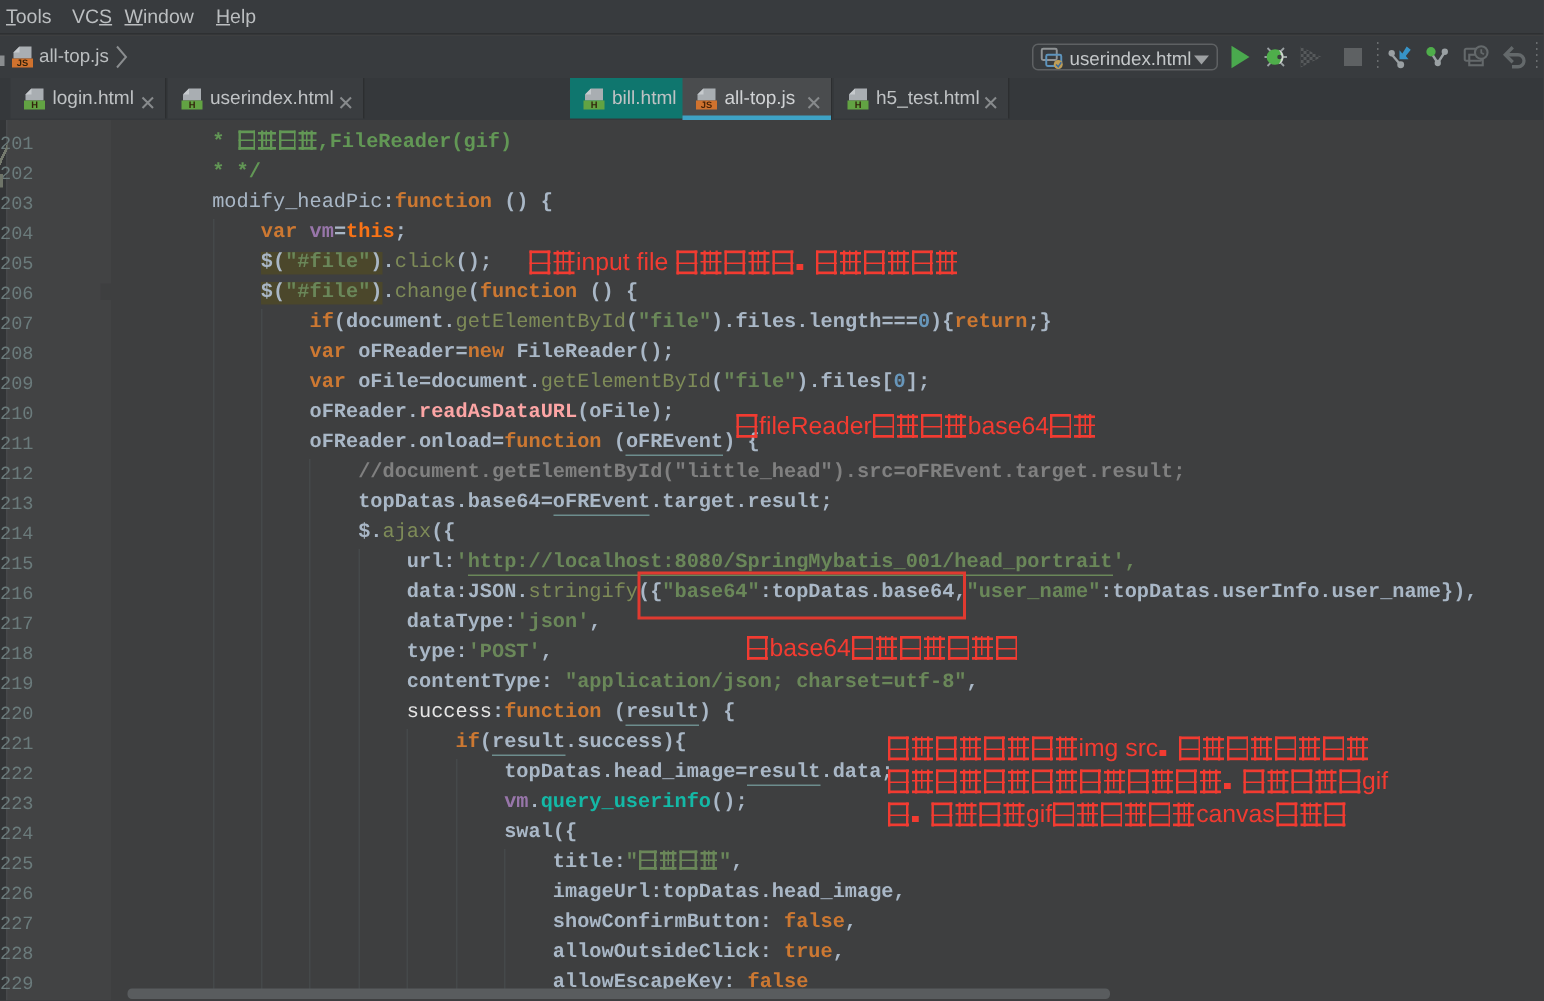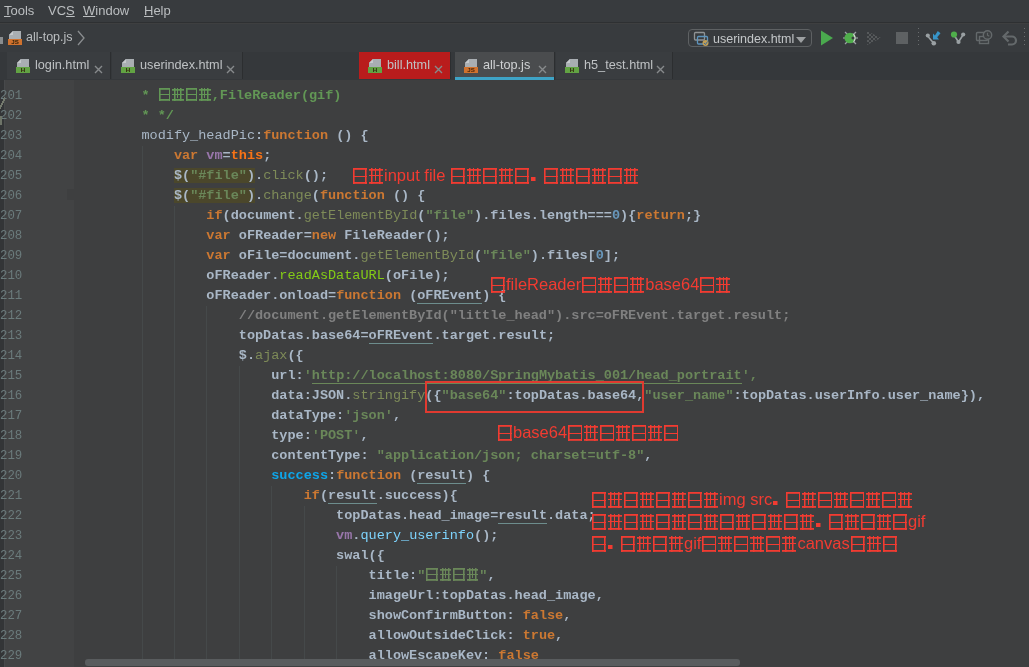--- a/index.html
+++ b/index.html
@@ -79,34 +79,34 @@
 <div style="position:absolute;left:336.2px;top:566px;width:1px;height:100px;background:#45494a"></div>
 <div class="ln" style="top:86px"><span style="color:#629755">    * </span><span style="color:#629755"><i class="cj"></i><i class="cj cjv"></i><i class="cj"></i><i class="cj cjv"></i></span><span style="color:#629755">,FileReader(gif)</span></div>
 <div class="ln" style="top:106px"><span style="color:#629755">    * */</span></div>
 <div class="ln" style="top:126px"><span style="font-weight:400">    modify_headPic</span><span>:</span><span style="color:#cc7832">function</span><span> () {</span></div>
 <div class="ln" style="top:146px"><span>        </span><span style="color:#cc7832">var</span><span> </span><span style="color:#9876aa">vm</span><span>=</span><span style="color:#f97316">this</span><span>;</span></div>
 <div class="ln" style="top:166px"><span>        </span><span class="hl"><span>$(</span><span style="color:#6a8759">"#file"</span><span>)</span></span><span>.</span><span style="color:#7e8b58;font-weight:400">click</span><span>();</span></div>
 <div class="ln" style="top:186px"><span>        </span><span class="hl"><span>$(</span><span style="color:#6a8759">"#file"</span><span>)</span></span><span>.</span><span style="color:#7e8b58;font-weight:400">change</span><span>(</span><span style="color:#cc7832">function</span><span> () {</span></div>
 <div class="ln" style="top:206px"><span>            </span><span style="color:#cc7832">if</span><span>(document.</span><span style="color:#7e8b58;font-weight:400">getElementById</span><span>(</span><span style="color:#6a8759">"file"</span><span>).files.length===</span><span style="color:#6897bb">0</span><span>){</span><span style="color:#cc7832">return</span><span>;}</span></div>
 <div class="ln" style="top:226px"><span>            </span><span style="color:#cc7832">var</span><span> oFReader=</span><span style="color:#cc7832">new</span><span> FileReader();</span></div>
 <div class="ln" style="top:246px"><span>            </span><span style="color:#cc7832">var</span><span> oFile=document.</span><span style="color:#7e8b58;font-weight:400">getElementById</span><span>(</span><span style="color:#6a8759">"file"</span><span>).files[</span><span style="color:#6897bb">0</span><span>];</span></div>
-<div class="ln" style="top:266px"><span>            </span><span>oFReader.</span><span style="color:#84cc16;font-weight:400">readAsDataURL</span><span>(oFile);</span></div>
+<div class="ln" style="top:266px"><span>            </span><span>oFReader.</span><span style="color:#fca5a5;font-weight:700">readAsDataURL</span><span>(oFile);</span></div>
 <div class="ln" style="top:286px"><span>            </span><span>oFReader.onload=</span><span style="color:#cc7832">function</span><span> (</span><span style="color:#a9b7c6;border-bottom:1px solid #6d8d8d">oFREvent</span><span>) {</span></div>
 <div class="ln" style="top:306px"><span style="color:#808080">                //document.getElementById("little_head").src=oFREvent.target.result;</span></div>
 <div class="ln" style="top:326px"><span>                </span><span>topDatas.base64=</span><span style="color:#a9b7c6;border-bottom:1px solid #6d8d8d">oFREvent</span><span>.target.result;</span></div>
 <div class="ln" style="top:346px"><span>                </span><span>$.</span><span style="color:#7e8b58;font-weight:400">ajax</span><span>({</span></div>
 <div class="ln" style="top:366px"><span>                    </span><span>url:</span><span style="color:#6a8759">'</span><span style="color:#6a8759;border-bottom:1px solid #6a8759">http://localhost:8080/SpringMybatis_001/head_portrait</span><span style="color:#6a8759">',</span></div>
 <div class="ln" style="top:386px"><span>                    </span><span>data:JSON.</span><span style="color:#7e8b58;font-weight:400">stringify</span><span>({</span><span style="color:#6a8759">"base64"</span><span>:topDatas.base64,</span><span style="color:#6a8759">"user_name"</span><span>:topDatas.userInfo.user_name}),</span></div>
 <div class="ln" style="top:406px"><span>                    </span><span>dataType:</span><span style="color:#6a8759">'json'</span><span>,</span></div>
 <div class="ln" style="top:426px"><span>                    </span><span>type:</span><span style="color:#6a8759">'POST'</span><span>,</span></div>
 <div class="ln" style="top:446px"><span>                    </span><span>contentType: </span><span style="color:#6a8759">"application/json; charset=utf-8"</span><span>,</span></div>
-<div class="ln" style="top:466px"><span>                    </span><span style="color:#0ea5e9;font-weight:700">success</span><span>:</span><span style="color:#cc7832">function</span><span> (</span><span style="color:#a9b7c6;border-bottom:1px solid #6d8d8d">result</span><span>) {</span></div>
+<div class="ln" style="top:466px"><span>                    </span><span style="color:#e5e5e5;font-weight:400">success</span><span>:</span><span style="color:#cc7832">function</span><span> (</span><span style="color:#a9b7c6;border-bottom:1px solid #6d8d8d">result</span><span>) {</span></div>
 <div class="ln" style="top:486px"><span>                        </span><span style="color:#cc7832">if</span><span>(</span><span style="color:#a9b7c6;border-bottom:1px solid #6d8d8d">result</span><span>.success){</span></div>
 <div class="ln" style="top:506px"><span>                            </span><span>topDatas.head_image=</span><span style="color:#a9b7c6;border-bottom:1px solid #6d8d8d">result</span><span>.data;</span></div>
-<div class="ln" style="top:526px"><span>                            </span><span style="color:#9876aa">vm</span><span>.</span><span style="color:#7dd3fc;font-weight:400">query_userinfo</span><span>();</span></div>
+<div class="ln" style="top:526px"><span>                            </span><span style="color:#9876aa">vm</span><span>.</span><span style="color:#14b8a6;font-weight:700">query_userinfo</span><span>();</span></div>
 <div class="ln" style="top:546px"><span>                            </span><span>swal({</span></div>
 <div class="ln" style="top:566px"><span>                                </span><span>title:</span><span style="color:#6a8759">"</span><span style="color:#6a8759"><i class="cj"></i><i class="cj cjv"></i><i class="cj"></i><i class="cj cjv"></i></span><span style="color:#6a8759">"</span><span>,</span></div>
 <div class="ln" style="top:586px"><span>                                </span><span>imageUrl:topDatas.head_image,</span></div>
 <div class="ln" style="top:606px"><span>                                </span><span>showConfirmButton: </span><span style="color:#cc7832">false</span><span>,</span></div>
 <div class="ln" style="top:626px"><span>                                </span><span>allowOutsideClick: </span><span style="color:#cc7832">true</span><span>,</span></div>
 <div class="ln" style="top:646px"><span>                                </span><span>allowEscapeKey: </span><span style="color:#cc7832">false</span></div>
 <div class="menubar">
 <span style="left:4px"><u>T</u>ools</span>
 <span style="left:48px">VC<u>S</u></span>
 <span style="left:83px"><u>W</u>indow</span>
@@ -208,21 +208,21 @@
 <path d="M6 1 h8 v8 h-12 v-4 z" fill="#a9aeb2"></path>
 <path d="M2 5 h4 v-4 z" fill="#c6cacd"></path>
 <rect x="1" y="9" width="14" height="6" fill="#62a343"></rect>
 <text x="8" y="14" font-family="Liberation Sans" font-size="6.2" font-weight="bold" fill="#33230c" text-anchor="middle">H</text>
 </svg></span>
       <span class="tname">userindex.html</span>
       <span class="tx"><svg width="9" height="9" viewBox="0 0 9 9">
           <path d="M1 1 L8 8 M8 1 L1 8" stroke="#878a8c" stroke-width="1.4"></path>
         </svg></span>
 </div>
-    <div class="tab" style="left:359px;width:92px;background:#b91c1c">
+    <div class="tab" style="left:380px;width:92px;background:#0f766e">
 <span class="ticon"><svg width="16" height="16" viewBox="0 0 16 16">
 <path d="M6 1 h8 v8 h-12 v-4 z" fill="#a9aeb2"></path>
 <path d="M2 5 h4 v-4 z" fill="#c6cacd"></path>
 <rect x="1" y="9" width="14" height="6" fill="#62a343"></rect>
 <text x="8" y="14" font-family="Liberation Sans" font-size="6.2" font-weight="bold" fill="#33230c" text-anchor="middle">H</text>
 </svg></span>
       <span class="tname">bill.html</span>
       <span class="tx"><svg width="9" height="9" viewBox="0 0 9 9">
           <path d="M1 1 L8 8 M8 1 L1 8" stroke="#878a8c" stroke-width="1.4"></path>
         </svg></span>

